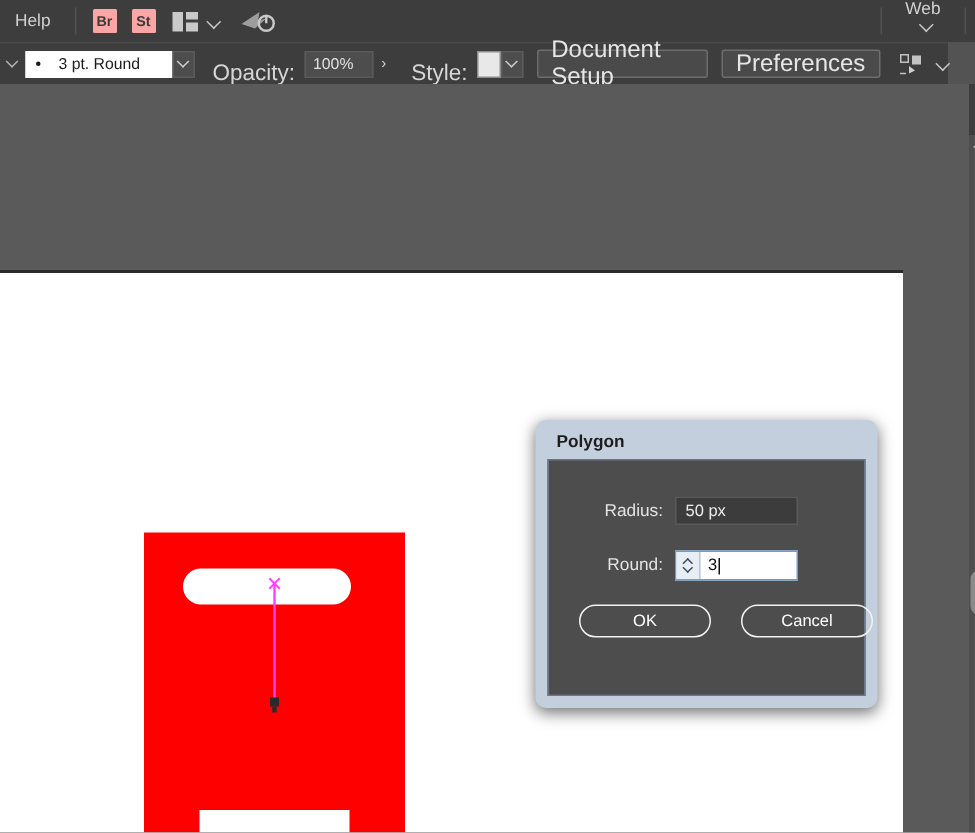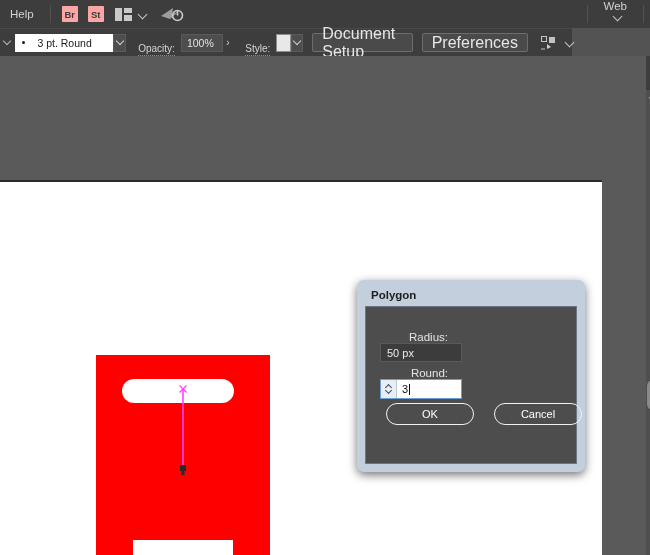--- a/index.html
+++ b/index.html
@@ -47,21 +47,21 @@
   }
   .cloud-ico{
     width:24px;height:16px;margin-left:12px;position:relative;
   }
   .spacer{flex:1;}
   .webbox{display:flex;align-items:center;padding:12px 10px;height:28px;flex-direction:column;}
   .webbox .lbl{font-size:11.5px;color:#d2d2d2;}
 
   
   .optbar{
-    position:absolute;left:0;top:28px;width:572px;height:28px;
+    position:absolute;left:0;top:28px;width:632px;height:28px;
     background:#3d3d3d;border-top:1px solid #4a4a4a;
     display:flex;align-items:center;padding-left:2px;box-sizing:border-box;
   }
   .mini-chev{
     width:14px;height:24px;display:flex;align-items:center;justify-content:center;
   }
   .mini-chev:before{
     content:"";width:5px;height:5px;border-right:1.3px solid #b4b4b4;border-bottom:1.3px solid #b4b4b4;
     transform:rotate(45deg);margin-bottom:3px;
   }
@@ -75,21 +75,21 @@
     width:3px;height:3px;border-radius:50%;background:#1a1a1a;margin-right:12px;
   }
   .drop-btn{
     width:18px;height:18px;background:#4d4d4d;border:1px solid #5c5c5c;
     display:flex;align-items:center;justify-content:center;box-sizing:border-box;
   }
   .drop-btn:before{
     content:"";width:5px;height:5px;border-right:1.3px solid #d0d0d0;border-bottom:1.3px solid #d0d0d0;
     transform:rotate(45deg);margin-bottom:3px;
   }
-  .olabel{margin:13px 6px 0 12px;font-size:10px;color:#d6d6d6;border-bottom:1px dotted #8d8d8d;padding-bottom:1px;}
+  .olabel{margin:13px 6px 0 12px;font-size:15px;color:#d6d6d6;border-bottom:1px dotted #8d8d8d;padding-bottom:1px;}
   .opacityfield{
     height:18px;width:56px;background:#4d4d4d;border:1px solid #5a5a5a;box-sizing:border-box;
     display:flex;align-items:center;padding:2px 5px;font-size:10.5px;color:#e2e2e2;
   }
   .arrow-btn{
     width:16px;height:18px;display:flex;align-items:center;justify-content:center;
     color:#cfcfcf;font-size:10px;
   }
   .swatch{
     width:20px;height:18px;background:#e8e8e8;border:1px solid #8d8d8d;box-sizing:border-box;
@@ -148,21 +148,21 @@
     padding:4px;
   }
   .dlg-title{
     height:22px;display:flex;align-items:center;padding-left:10px;
     color:#1d1d1d;font-size:11.5px;font-weight:bold;
   }
   .dlg-body{
     position:absolute;left:8px;top:26px;right:8px;bottom:8px;
     background:#4d4d4d;border:1px solid #6c7684;box-sizing:border-box;
   }
-  .row{display:flex;align-items:center;flex-direction:column;}
+  .row{display:flex;align-items:center;}
   .row-radius{position:absolute;left:14px;top:24px;}
   .dlg-lbl{font-size:11.5px;color:#e4e4e4;width:62px;text-align:right;margin-right:8px;}
   .radius-field{
     width:82px;height:19px;background:#3c3c3c;border:1px solid #5a5a5a;box-sizing:border-box;
     display:flex;align-items:center;padding-left:6px;font-size:11px;color:#eaeaea;
   }
   .row-sides{position:absolute;left:14px;top:60px;}
   .spinwrap{
     display:flex;align-items:stretch;height:20px;
     border:1px solid #6b9fd4;background:#ffffff;box-sizing:border-box;width:82px;

